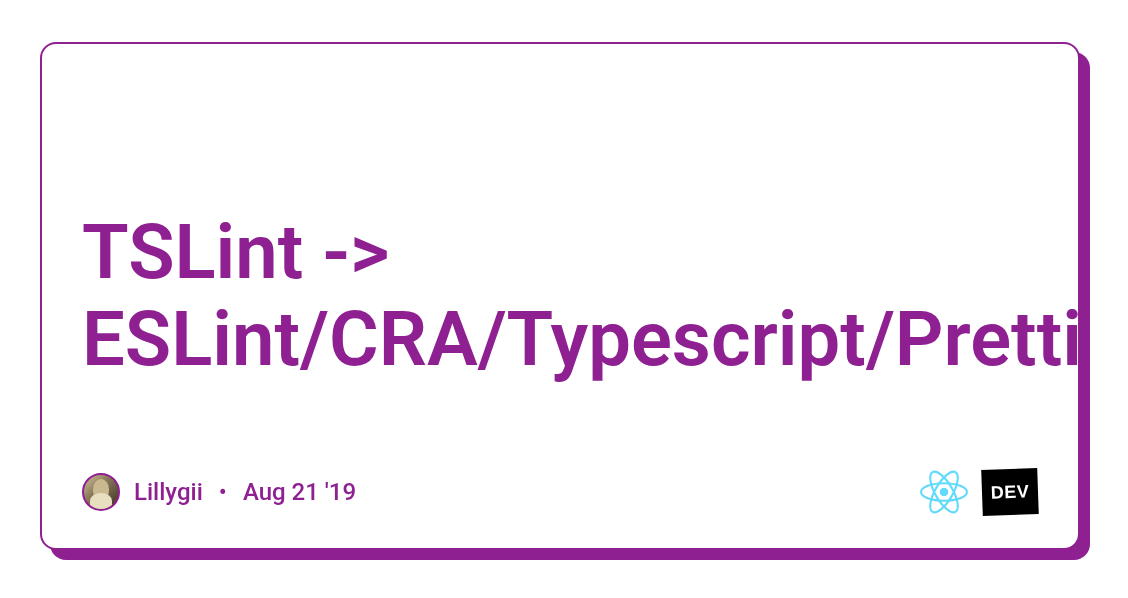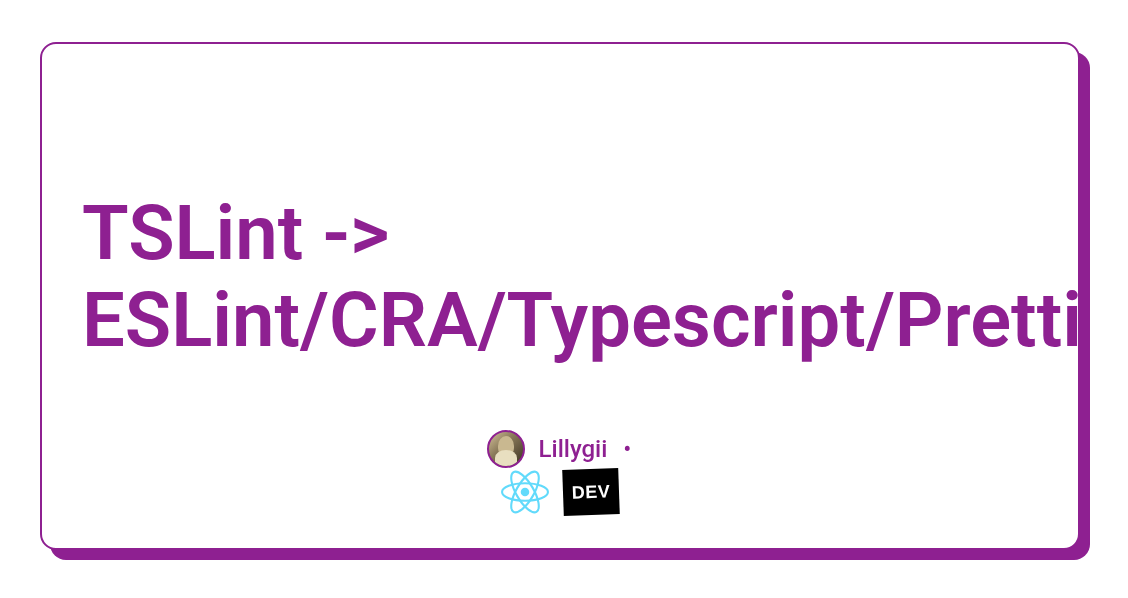--- a/index.html
+++ b/index.html
@@ -59,21 +59,20 @@
       white-space: pre-wrap;
       word-break: normal;
       overflow-wrap: normal;
     }
     
     .footer {
       display: flex;
       justify-content: space-between;
       align-items: center;
       padding-right: 40px;
-      flex-direction: column;
     }
     
     .author-row {
       display: flex;
       align-items: center;
       gap: 14px;
     }
     
     .avatar {
       width: 38px;
@@ -157,20 +156,21 @@
 <div class="card">
   <div class="title-wrapper">
     <h1 class="title">TSLint -&gt; ESLint/CRA/Typescript/Prettier</h1>
   </div>
 
   <div class="footer">
     <div class="author-row">
       <div class="avatar"></div>
       <span class="author-text">Lillygii</span>
       <span class="bullet">•</span>
+      <span class="author-text">Aug 21 '19</span>
     </div>
 
     <div class="logos">
       <svg class="react-logo" viewBox="-11.5 -10.23 23 20.46" xmlns="http://www.w3.org/2000/svg">
         <circle cx="0" cy="0" r="2.05" fill="#61dafb"></circle>
         <g stroke="#61dafb" stroke-width="1" fill="none">
           <ellipse rx="11" ry="4.2"></ellipse>
           <ellipse rx="11" ry="4.2" transform="rotate(60)"></ellipse>
           <ellipse rx="11" ry="4.2" transform="rotate(120)"></ellipse>
         </g>

